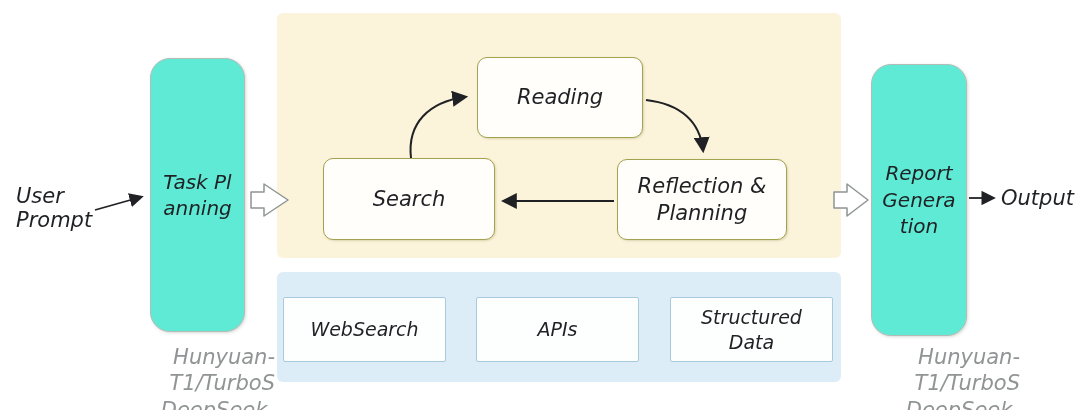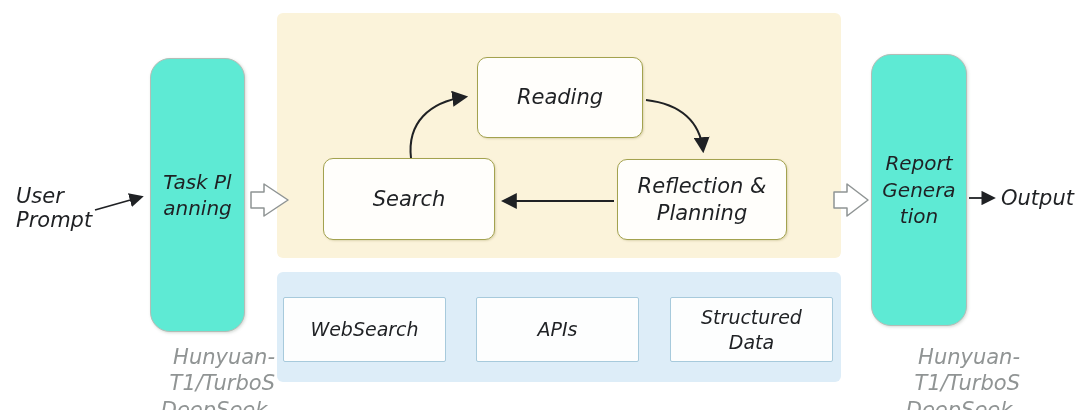--- a/index.html
+++ b/index.html
@@ -38,21 +38,21 @@
   .node-green {
     background: #5eead4;
     border: 1.5px solid #b3bdb6;
     border-radius: 20px;
     box-shadow: 1px 1px 3px rgba(90,110,95,0.25);
     font-size: 20px; line-height: 1.32;
     word-break: break-all;
     padding: 0 9px;
   }
   .task-node   { left: 150px; top: 58px;  width: 95px; height: 274px; }
-  .report-node { left: 871px; top: 54px;  width: 96px; height: 272px; }
+  .report-node { left: 871px; top: 64px;  width: 96px; height: 272px; }
 
   
   .node-olive {
     background: #fffefb;
     border: 1.5px solid #a3a24f;
     border-radius: 10px;
     font-size: 21px; line-height: 1.25;
     box-shadow: 1px 1px 2px rgba(140,130,60,0.25);
   }
   .reading-node    { left: 477px; top: 57px;  width: 166px; height: 81px; }

